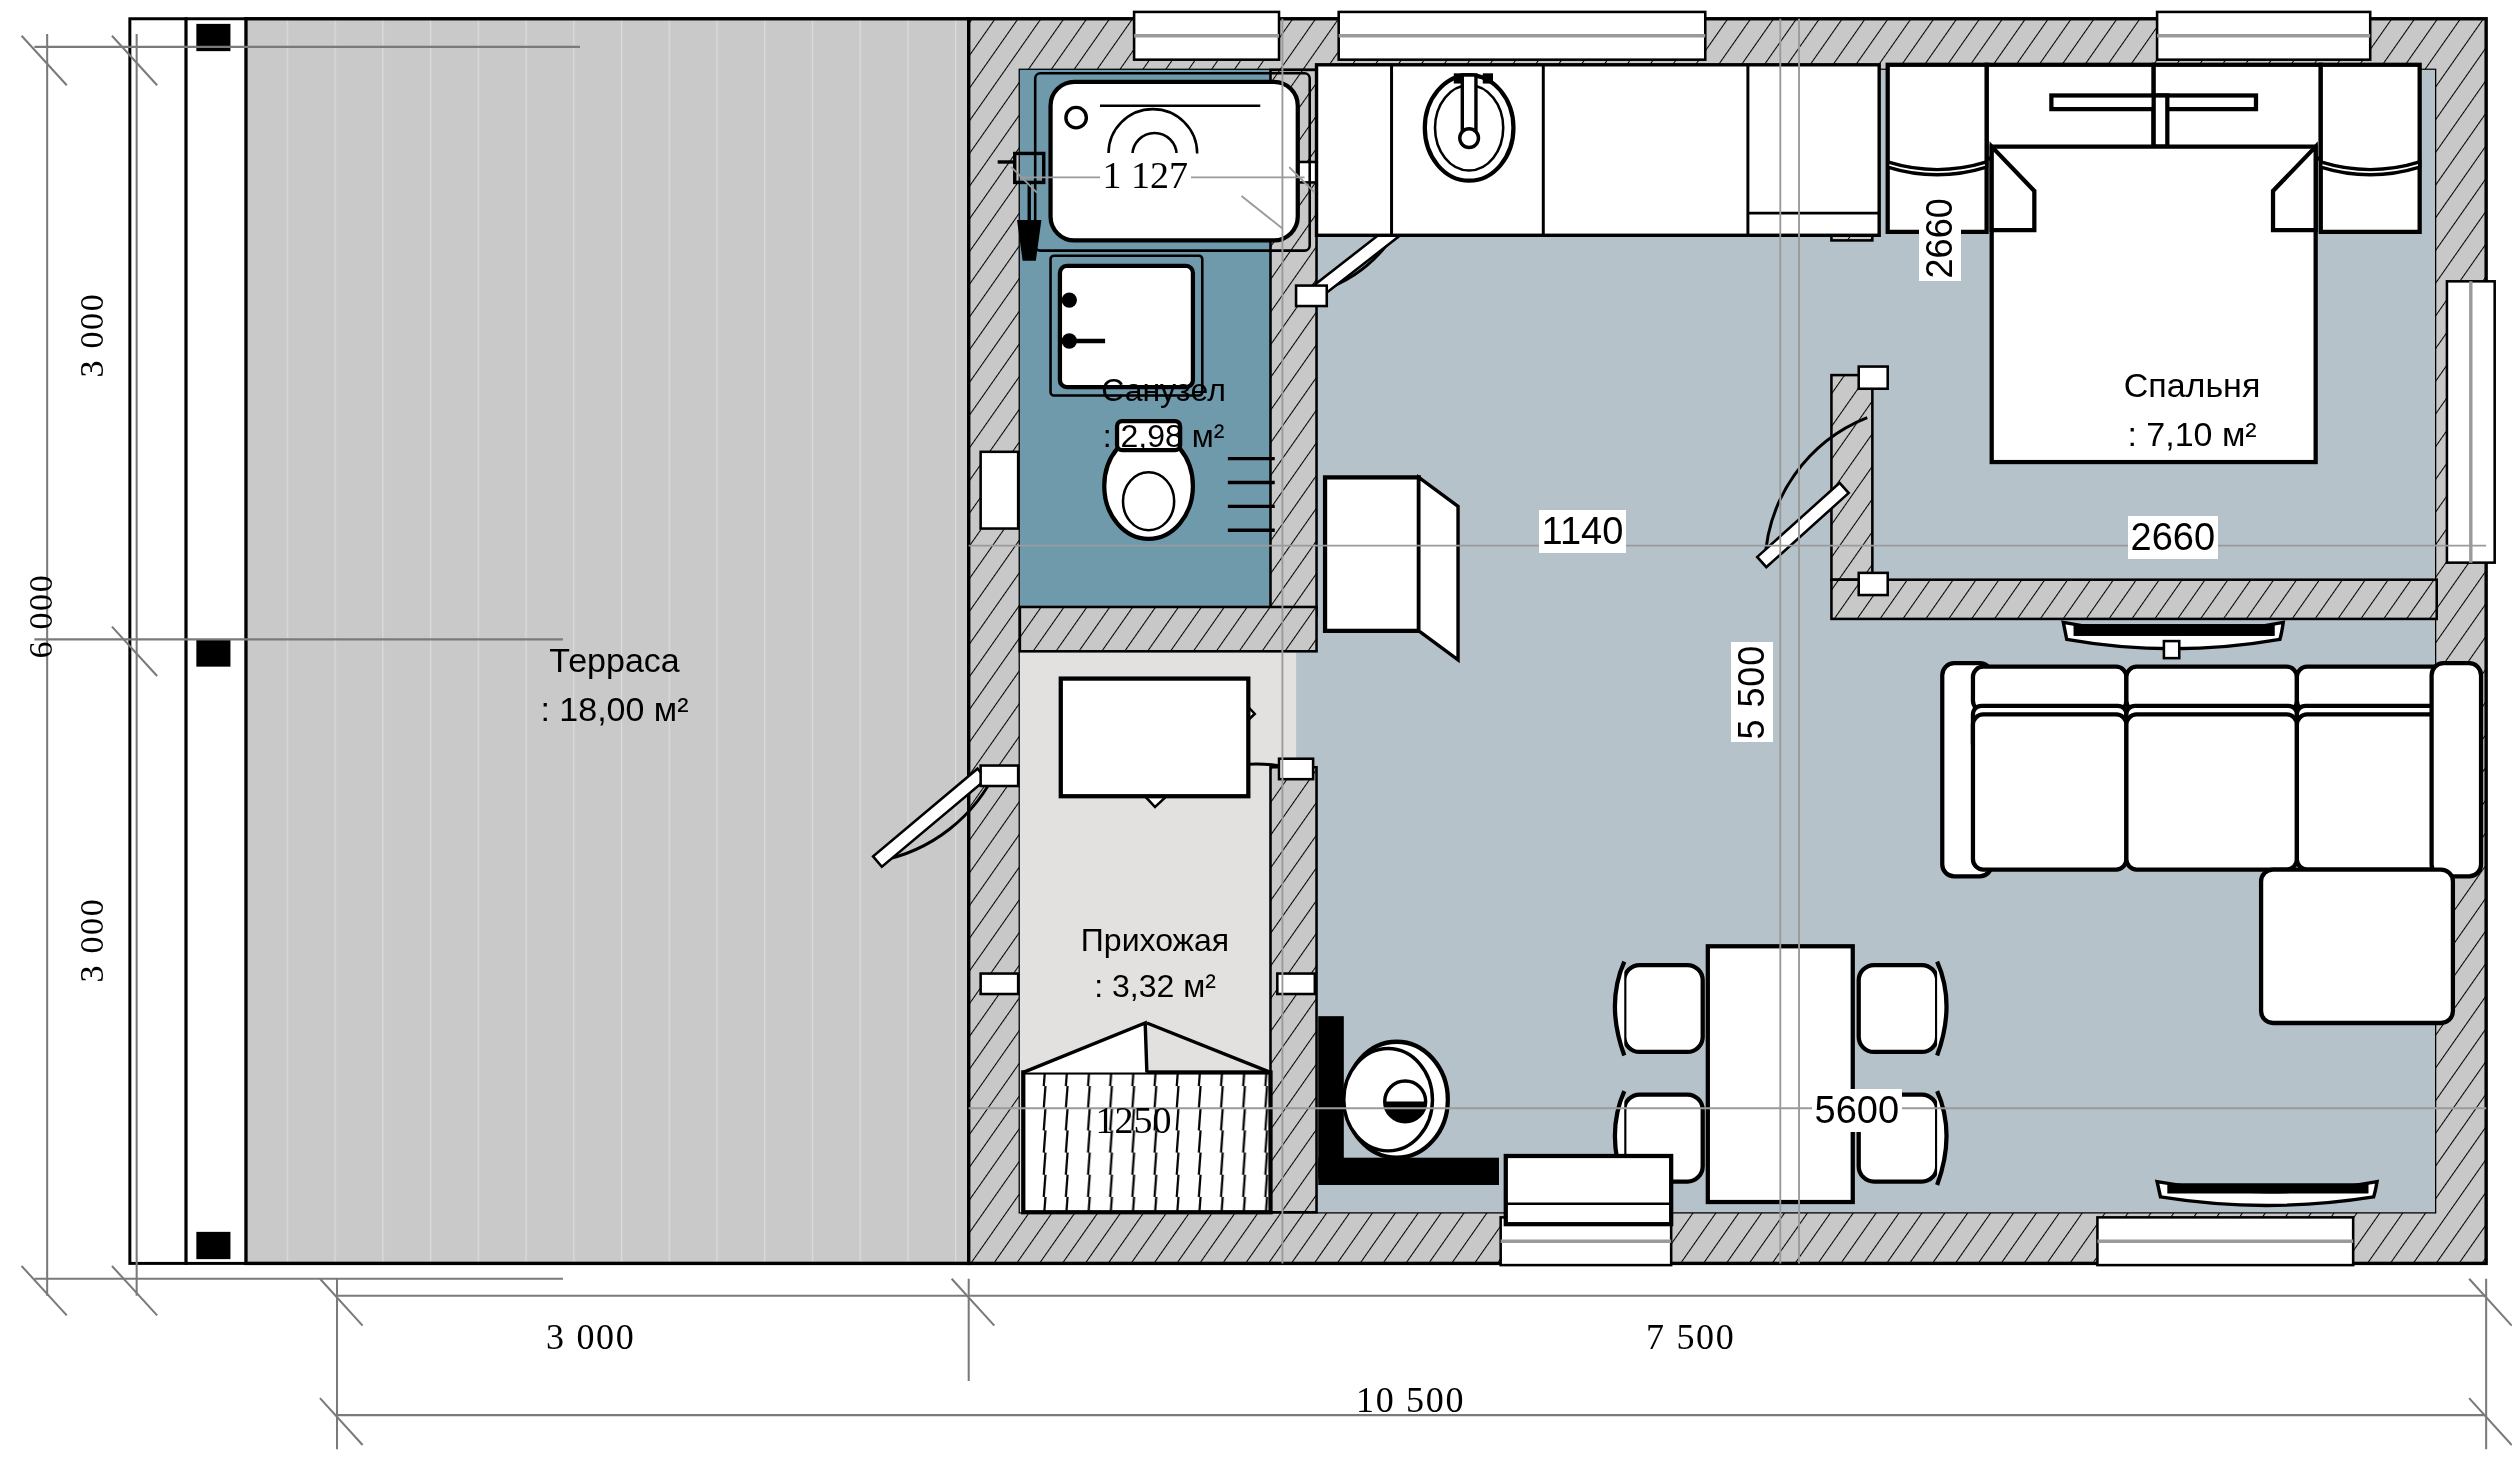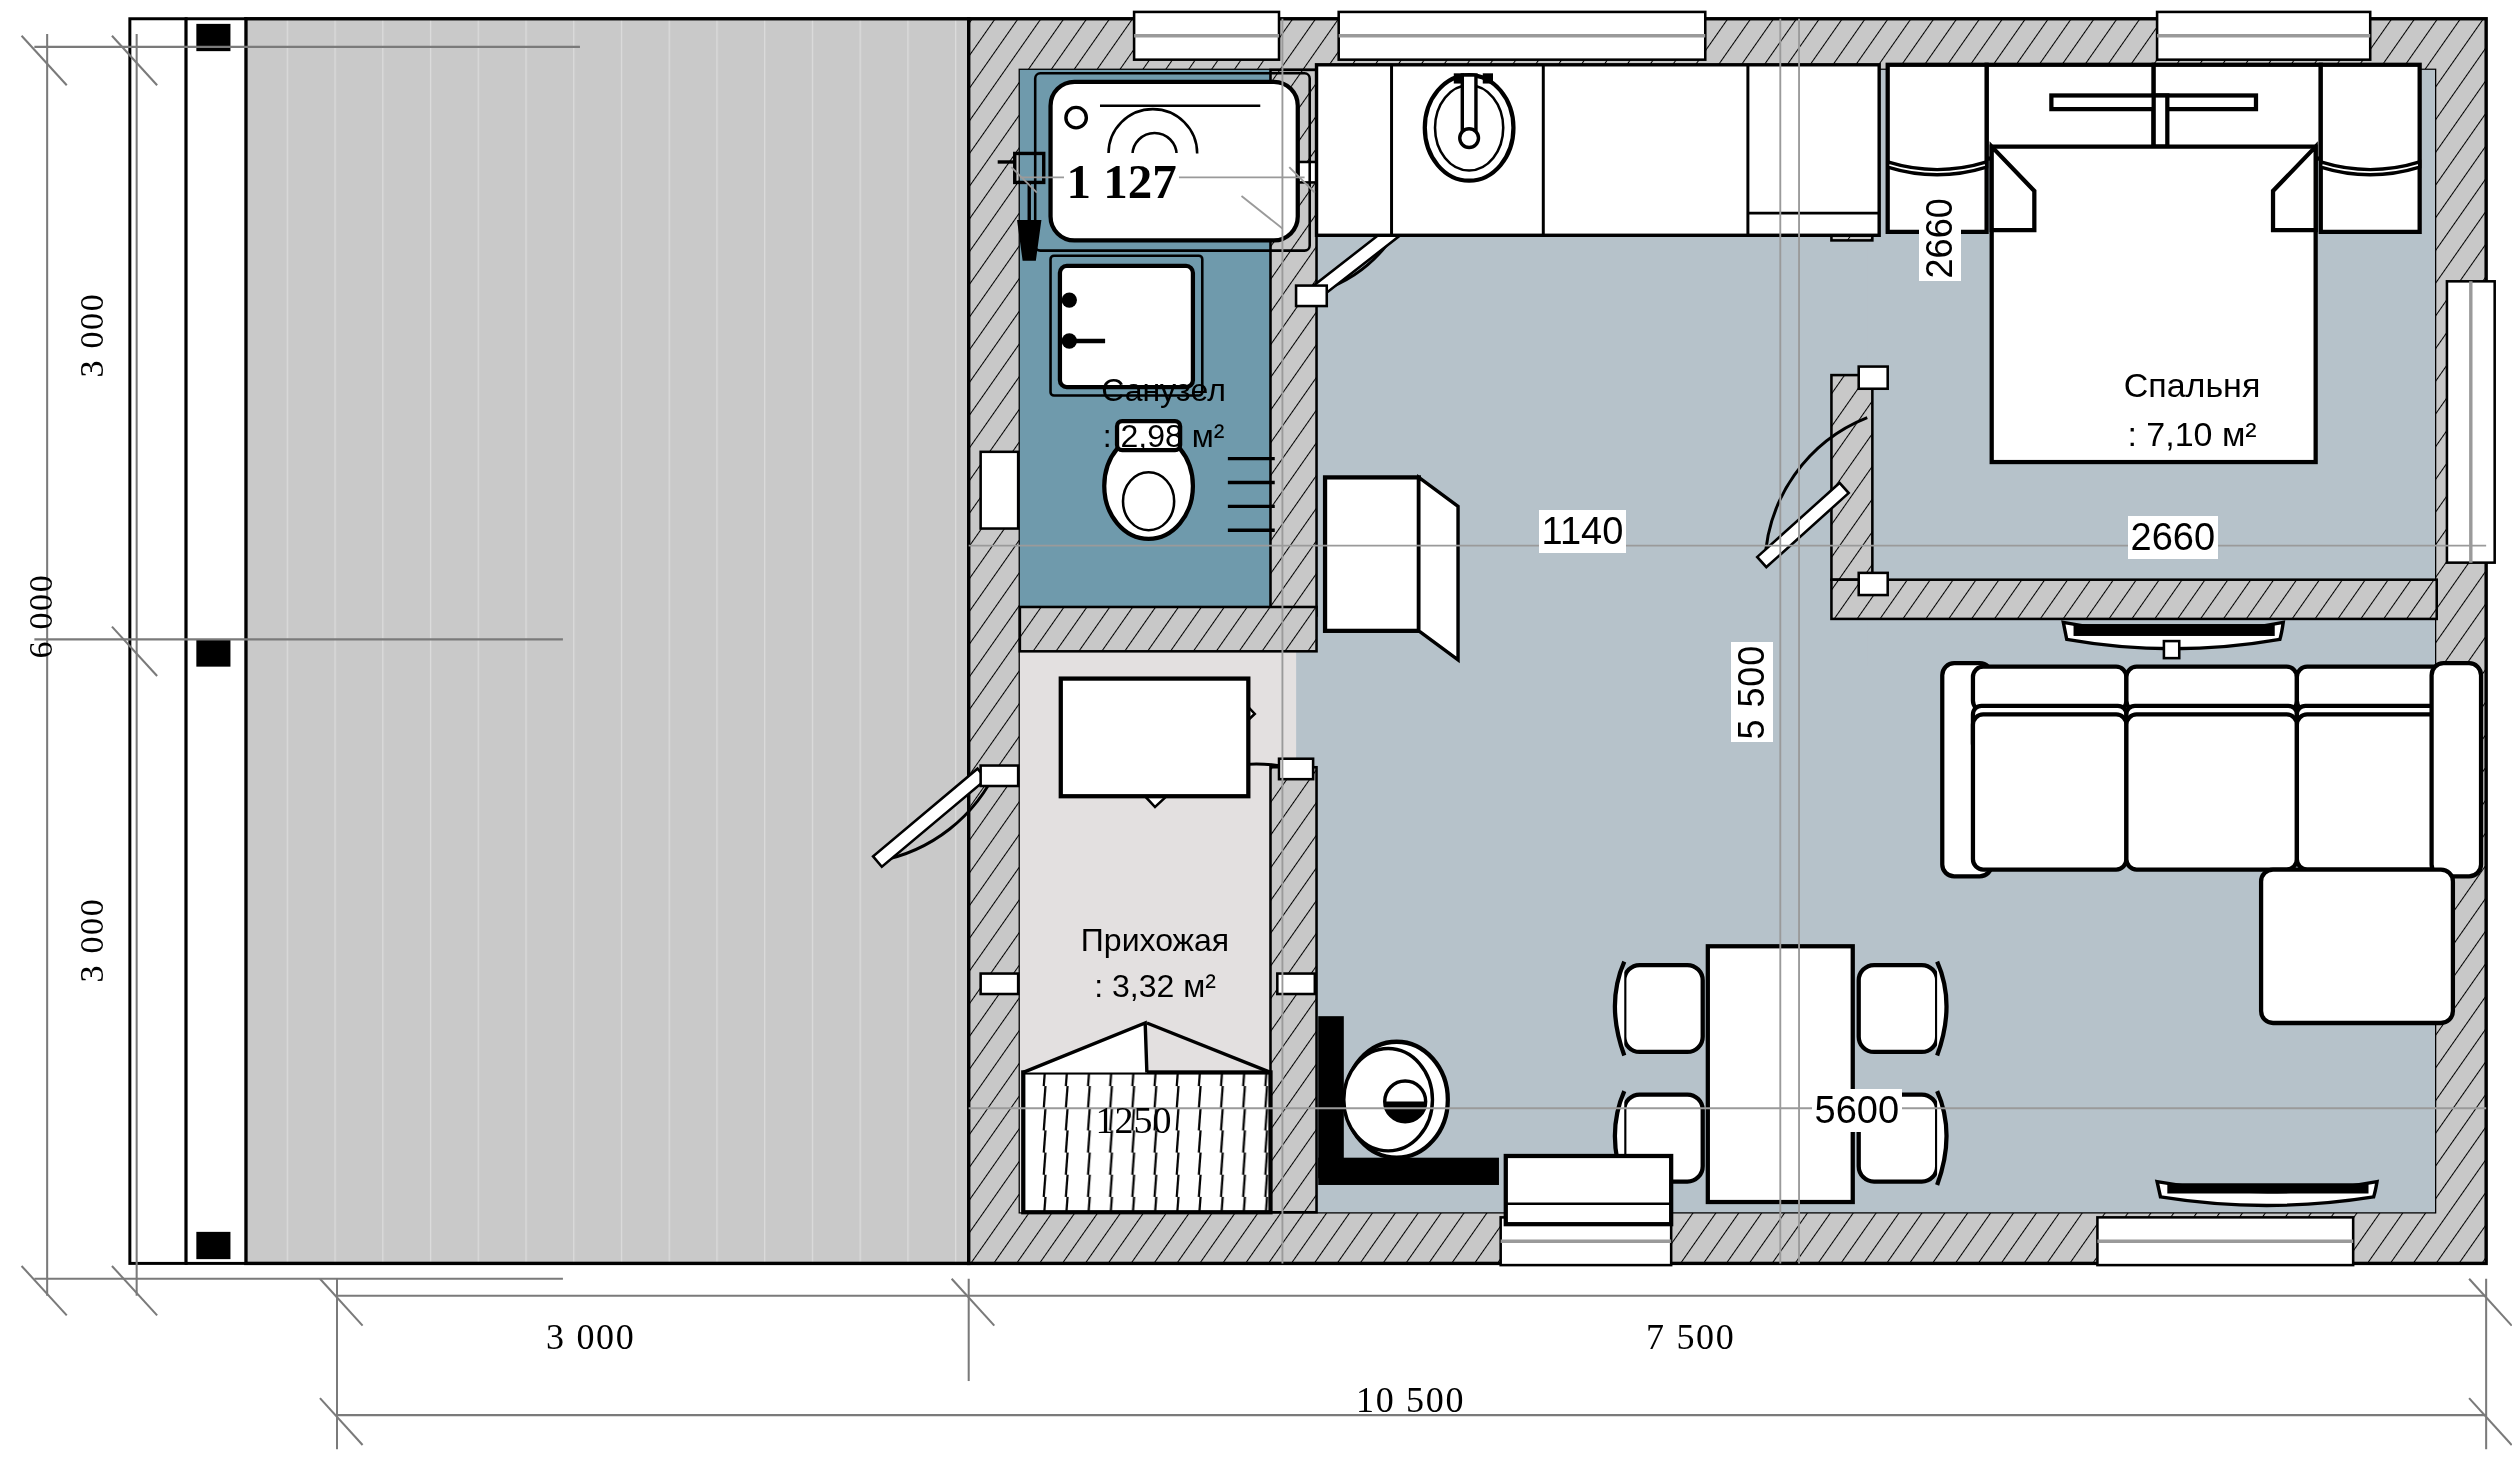--- a/index.html
+++ b/index.html
@@ -306,34 +306,38 @@
   </svg>
 
   <div class="dimtxt" style="left:-10.2px;top:597px;width:102px;text-align:center;font-size:34px;letter-spacing:1.7px;transform:rotate(-90deg);">6 000</div>
   <div class="dimtxt" style="left:41px;top:316px;width:102px;text-align:center;font-size:34px;letter-spacing:1.7px;transform:rotate(-90deg);">3 000</div>
   <div class="dimtxt" style="left:41px;top:921px;width:102px;text-align:center;font-size:34px;letter-spacing:1.7px;transform:rotate(-90deg);">3 000</div>
 
   <div class="dimtxt" style="left:546px;top:1316px;font-size:36px;letter-spacing:1.7px;">3 000</div>
   <div class="dimtxt" style="left:1646px;top:1316px;font-size:36px;letter-spacing:1.7px;">7 500</div>
   <div class="dimtxt" style="left:1356px;top:1379px;font-size:36px;letter-spacing:1.7px;">10 500</div>
 
-  <div class="inlineDim" style="left:1064px;top:153px;font-size:49px;font-family:'Liberation Serif',serif;font-weight:bold;">1 127</div>
+  <div class="inlineDim" style="left:1100px;top:153px;font-size:38px;font-family:'Liberation Serif',serif;">1 127</div>
 
   <div class="inlineDim" style="left:1539px;top:510px;font-size:38px;">1140</div>
 
   <div class="inlineDim" style="left:1919px;top:281px;font-size:36px;transform:rotate(-90deg);transform-origin:left top;">2660</div>
 
   <div class="inlineDim" style="left:2128px;top:516px;font-size:38px;">2660</div>
 
   <div class="inlineDim" style="left:1731px;top:742px;font-size:36px;letter-spacing:0.9px;transform:rotate(-90deg);transform-origin:left top;">5 500</div>
 
   <div class="inlineDim" style="left:1812px;top:1089px;font-size:38px;">5600</div>
 
   <div class="inlineDim" style="left:1093px;top:1098px;font-size:38px;background:transparent;font-family:Liberation Serif, serif;">1250</div>
 
+  <div class="roomlbl" style="left:478px;top:597px;width:273px;font-size:34px;">
+    <span class="nm">Терраса</span>
+    <span class="ar">: 18,00 м²</span>
+  </div>
 
   <div class="roomlbl" style="left:1023px;top:328px;width:281px;font-size:32px;">
     <span class="nm">Санузел</span>
     <span class="ar">: 2,98 м²</span>
   </div>
 
   <div class="roomlbl" style="left:1006px;top:878px;width:298px;font-size:32px;">
     <span class="nm">Прихожая</span>
     <span class="ar">:   3,32 м²</span>
   </div>

